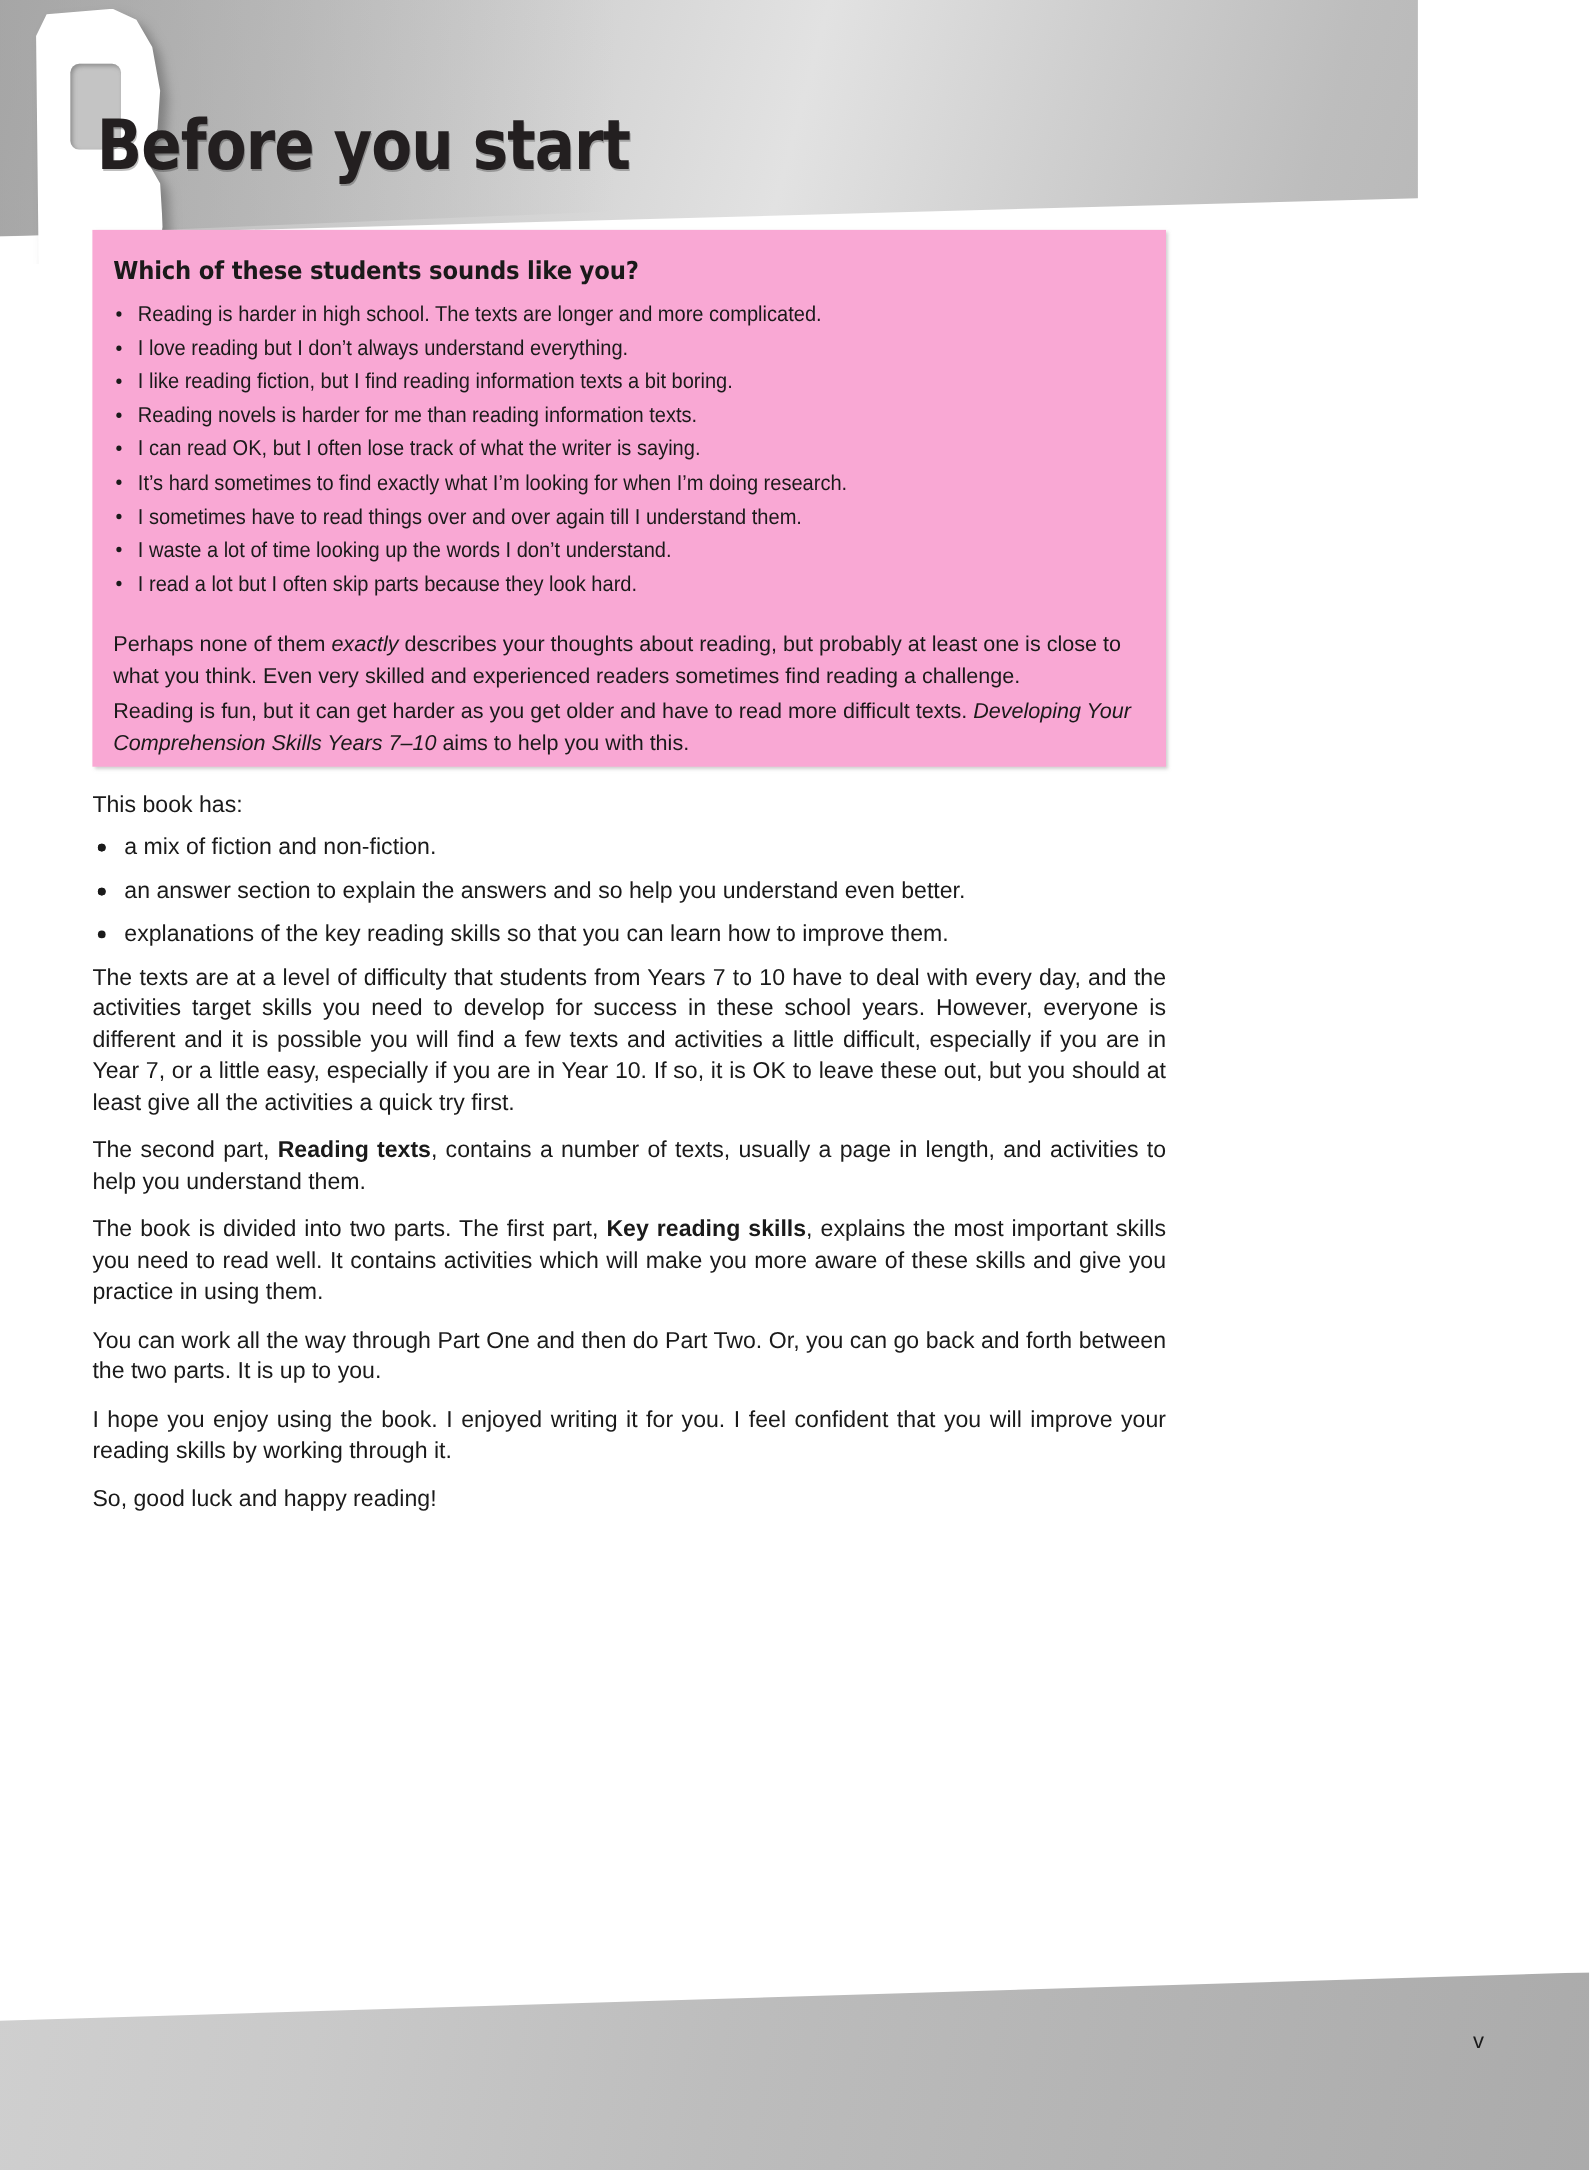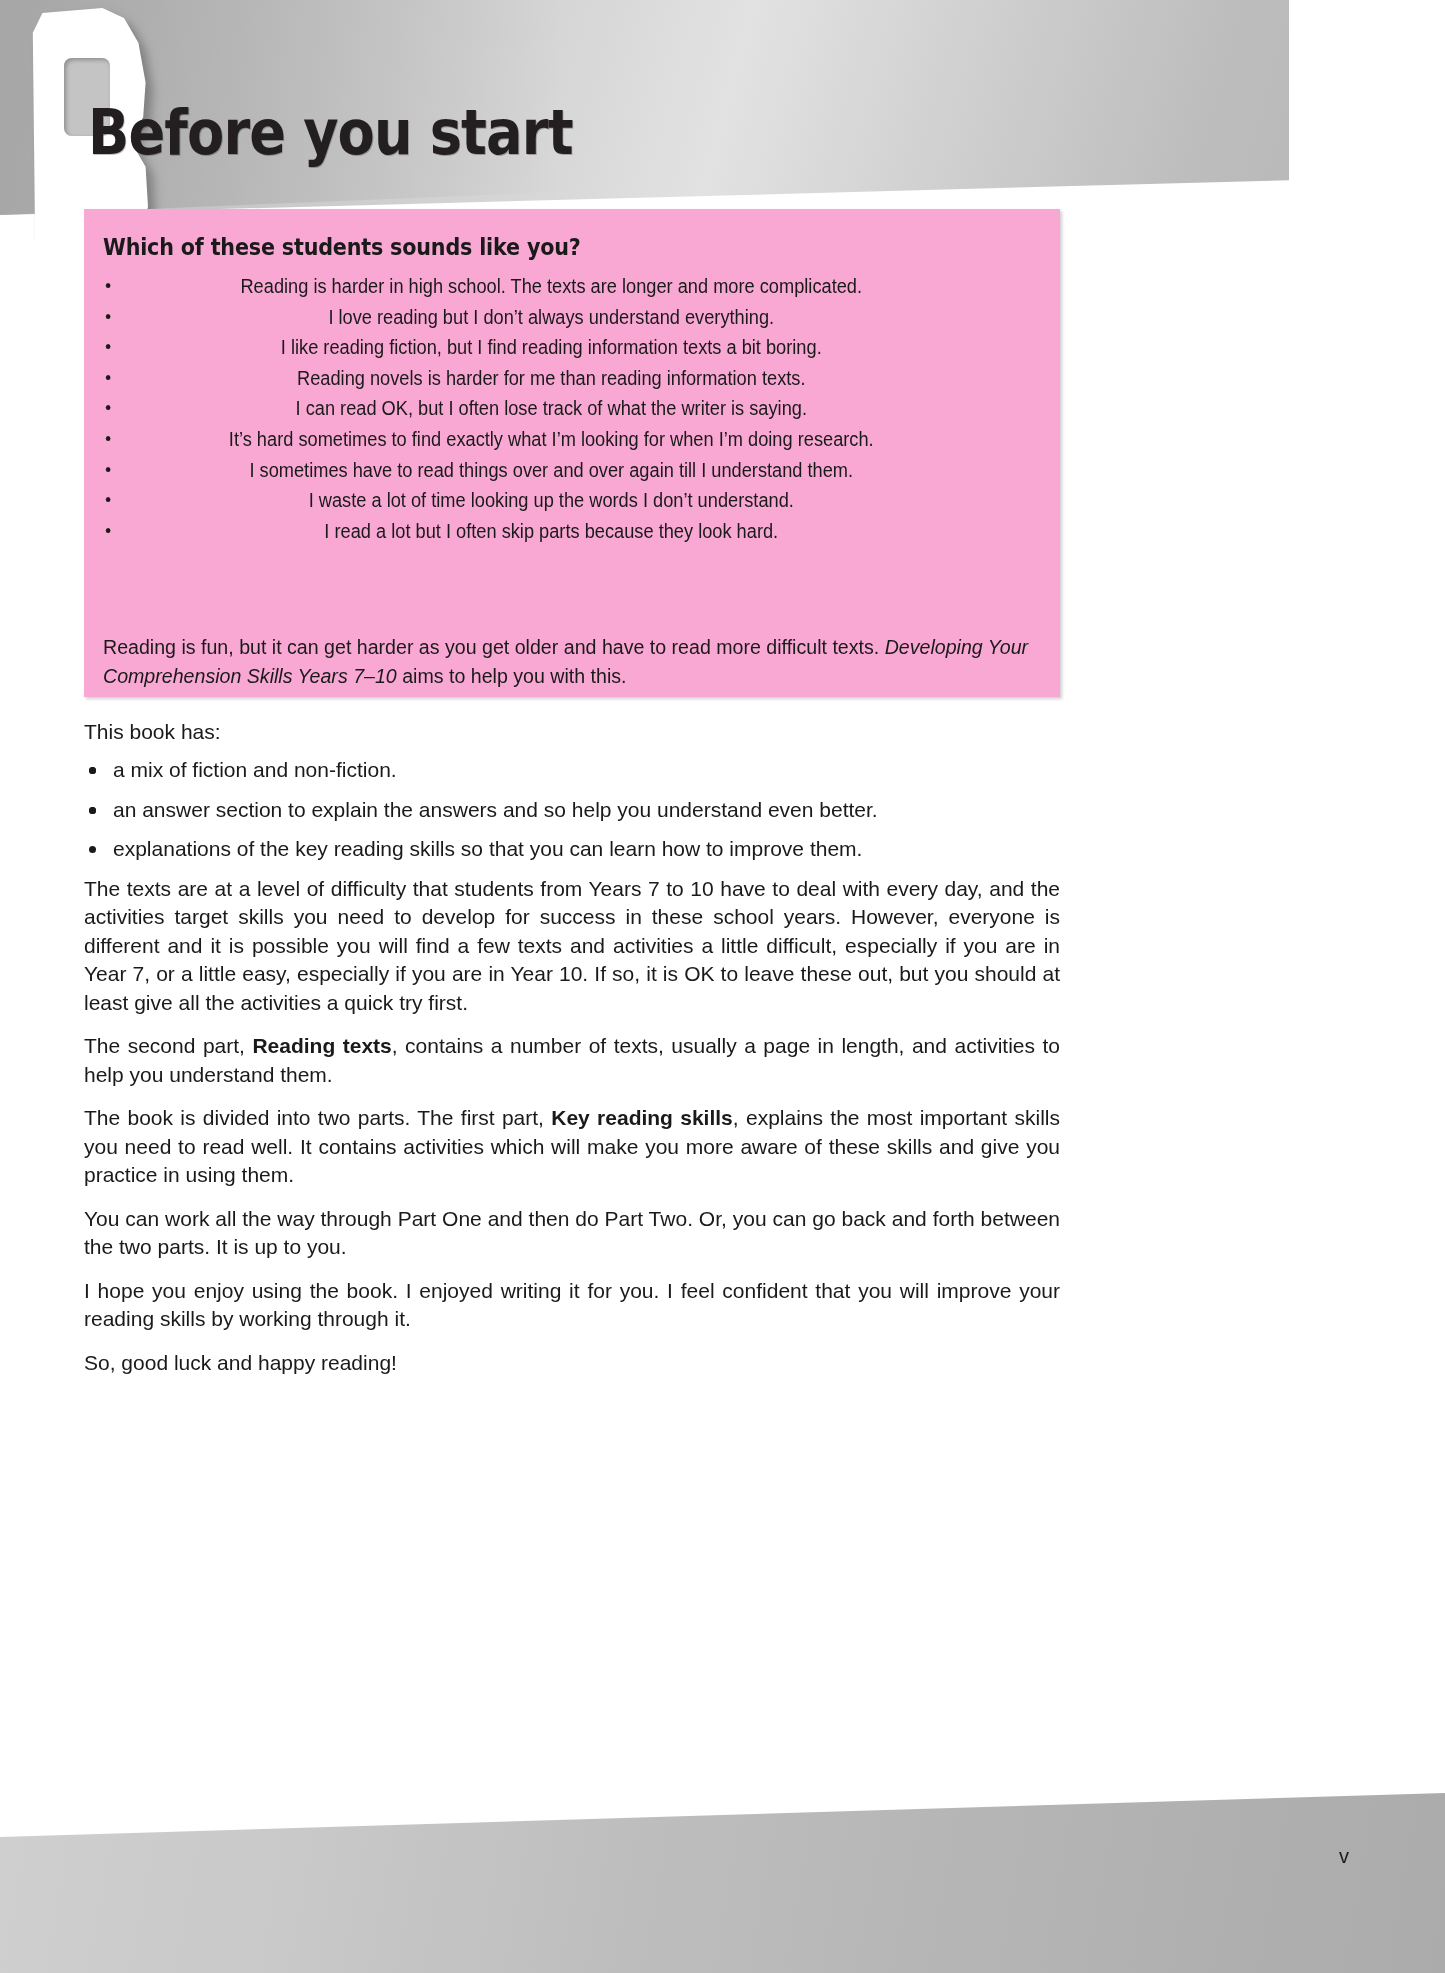--- a/index.html
+++ b/index.html
@@ -128,21 +128,20 @@
     white-space: nowrap;
   }
   #callout-list {
     position: absolute;
     left: 19px;
     top: 62px;
     width: 940px;
     margin: 0;
     padding: 0;
     list-style: none;
-    text-align: center;
   }
   #callout-list li {
     position: relative;
     padding-left: 24px;
     font-size: 19.6px;
     line-height: 30.6px;
     color: #1a1a1a;
     transform: scaleX(0.93);
     transform-origin: left center;
     white-space: nowrap;
@@ -268,20 +267,21 @@
     <li><span class="dot"></span><span>I love reading but I don’t always understand everything.</span></li>
     <li><span class="dot"></span><span>I like reading fiction, but I find reading information texts a bit boring.</span></li>
     <li><span class="dot"></span><span>Reading novels is harder for me than reading information texts.</span></li>
     <li><span class="dot"></span><span>I can read OK, but I often lose track of what the writer is saying.</span></li>
     <li><span class="dot"></span><span>It’s hard sometimes to find exactly what I’m looking for when I’m doing research.</span></li>
     <li><span class="dot"></span><span>I sometimes have to read things over and over again till I understand them.</span></li>
     <li><span class="dot"></span><span>I waste a lot of time looking up the words I don’t understand.</span></li>
     <li><span class="dot"></span><span>I read a lot but I often skip parts because they look hard.</span></li>
   </ul>
 
+  <p class="callout-para" id="callout-para-1"><span>Perhaps none of them </span><span class="em">exactly</span><span> describes your thoughts about reading, but probably at least one is close to what you think. Even very skilled and experienced readers sometimes find reading a challenge.</span></p>
 
   <p class="callout-para" id="callout-para-2"><span>Reading is fun, but it can get harder as you get older and have to read more difficult texts. </span><span class="em">Developing Your Comprehension Skills Years 7–10</span><span> aims to help you with this.</span></p>
 </div>
 
 <div id="main-content">
   <p id="book-has-lead">This book has:</p>
 
   <ul id="book-has-list">
     <li><span class="dot"></span></li>
     <li><span class="dot"></span><span>a mix of fiction and non-fiction.</span></li>

